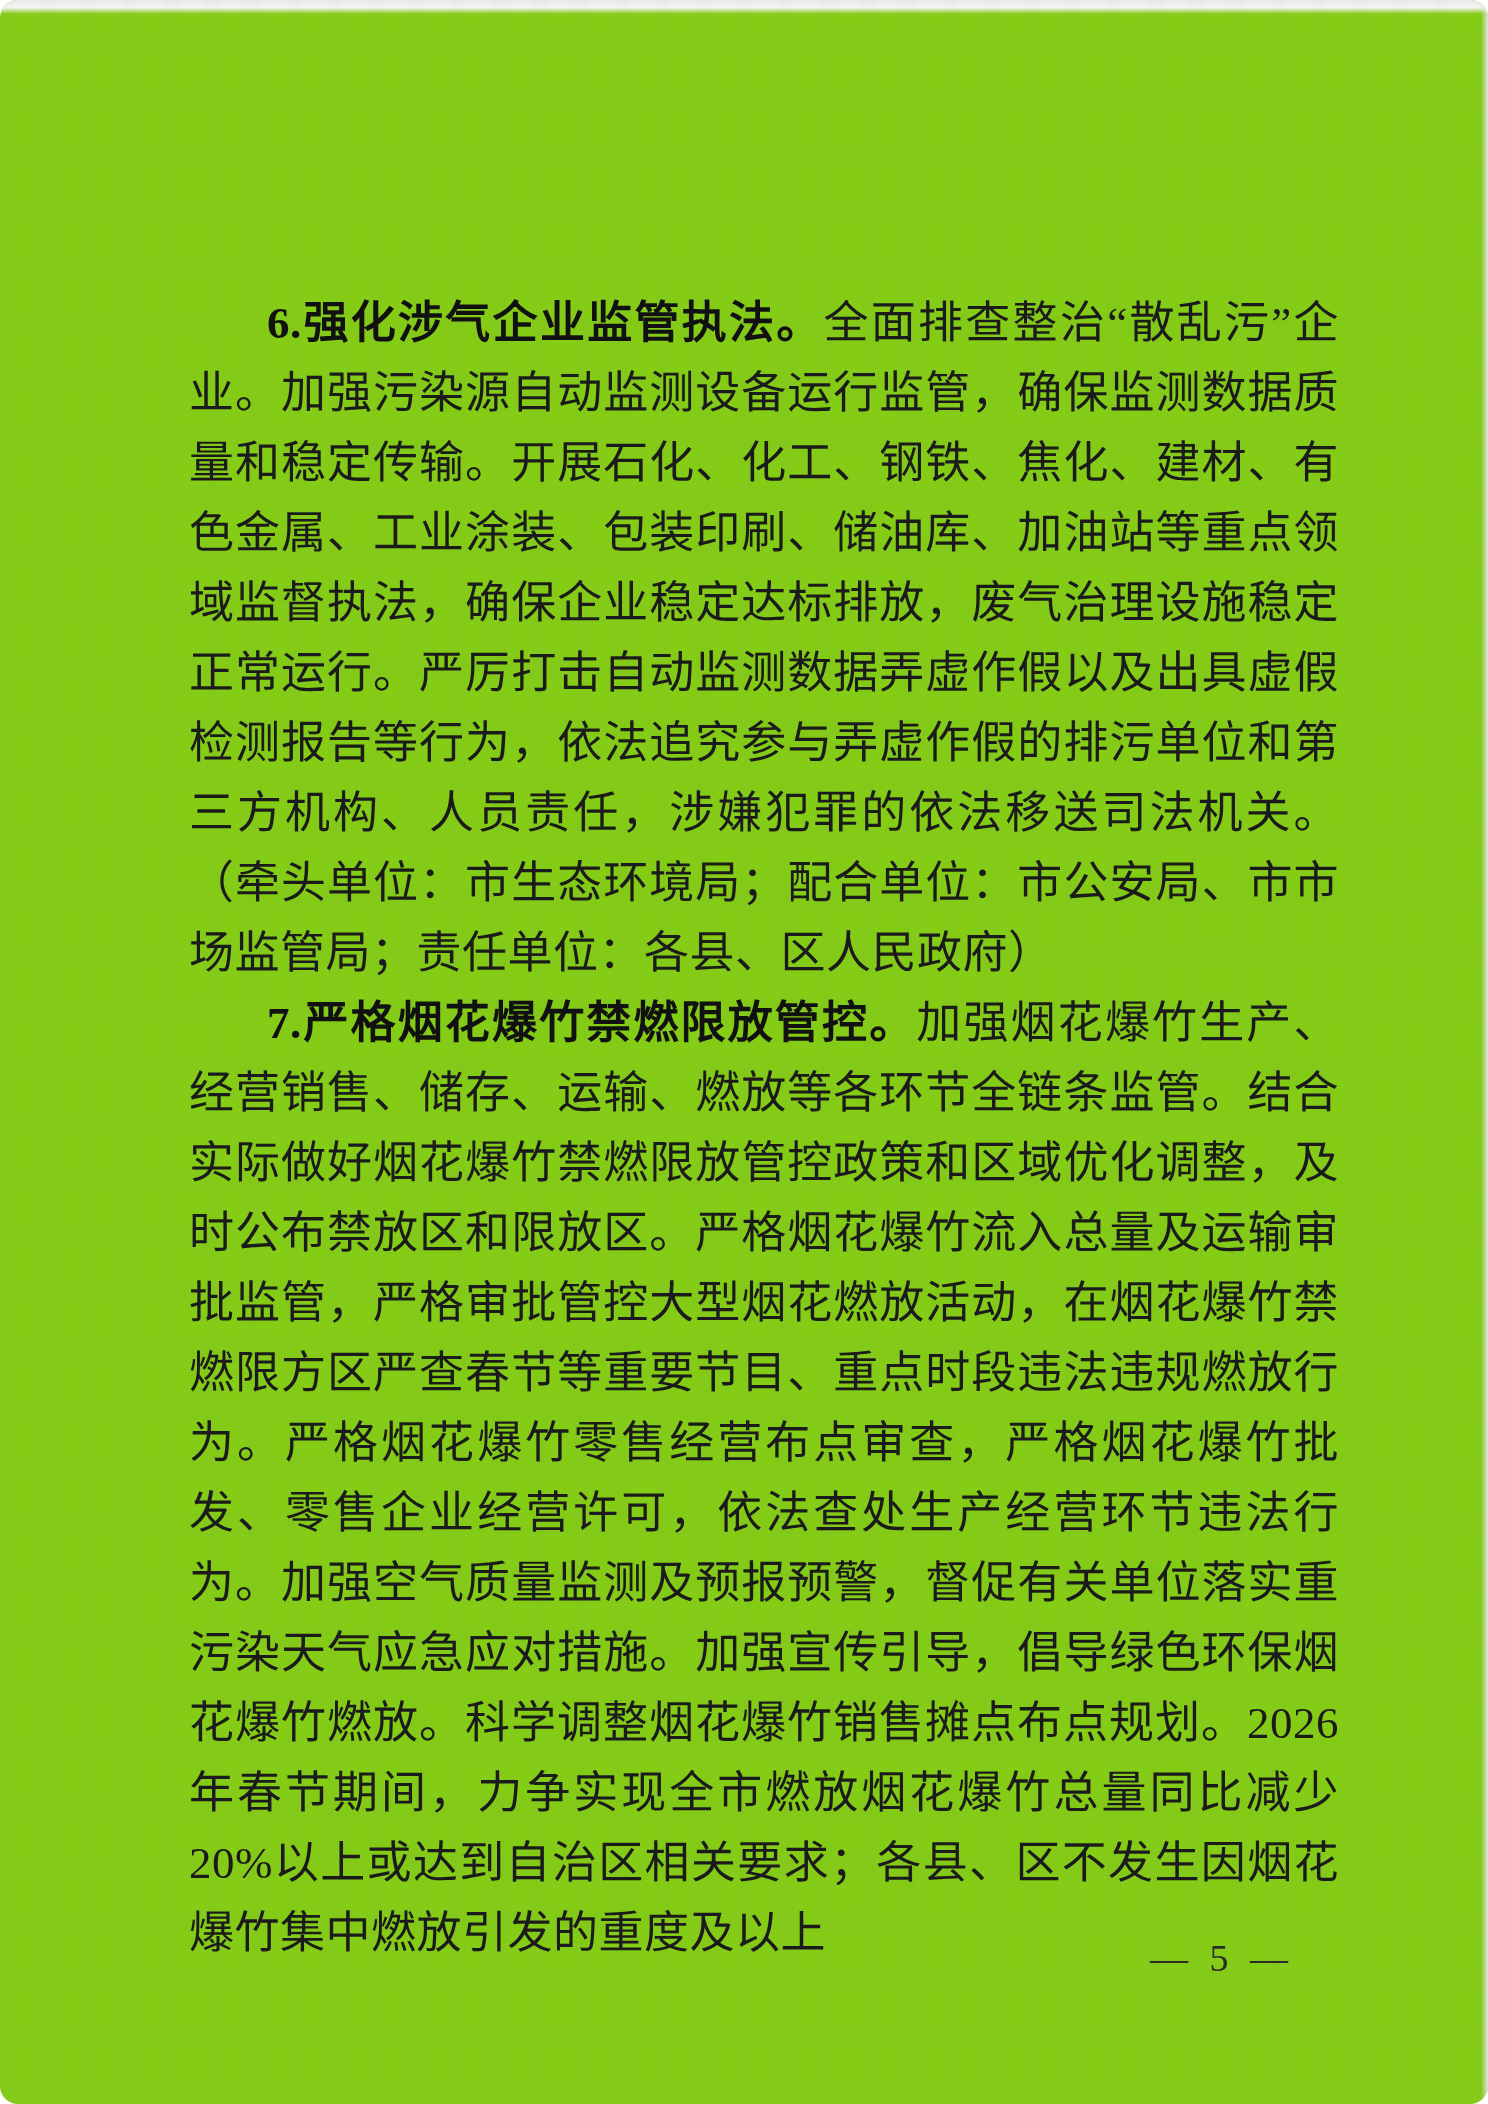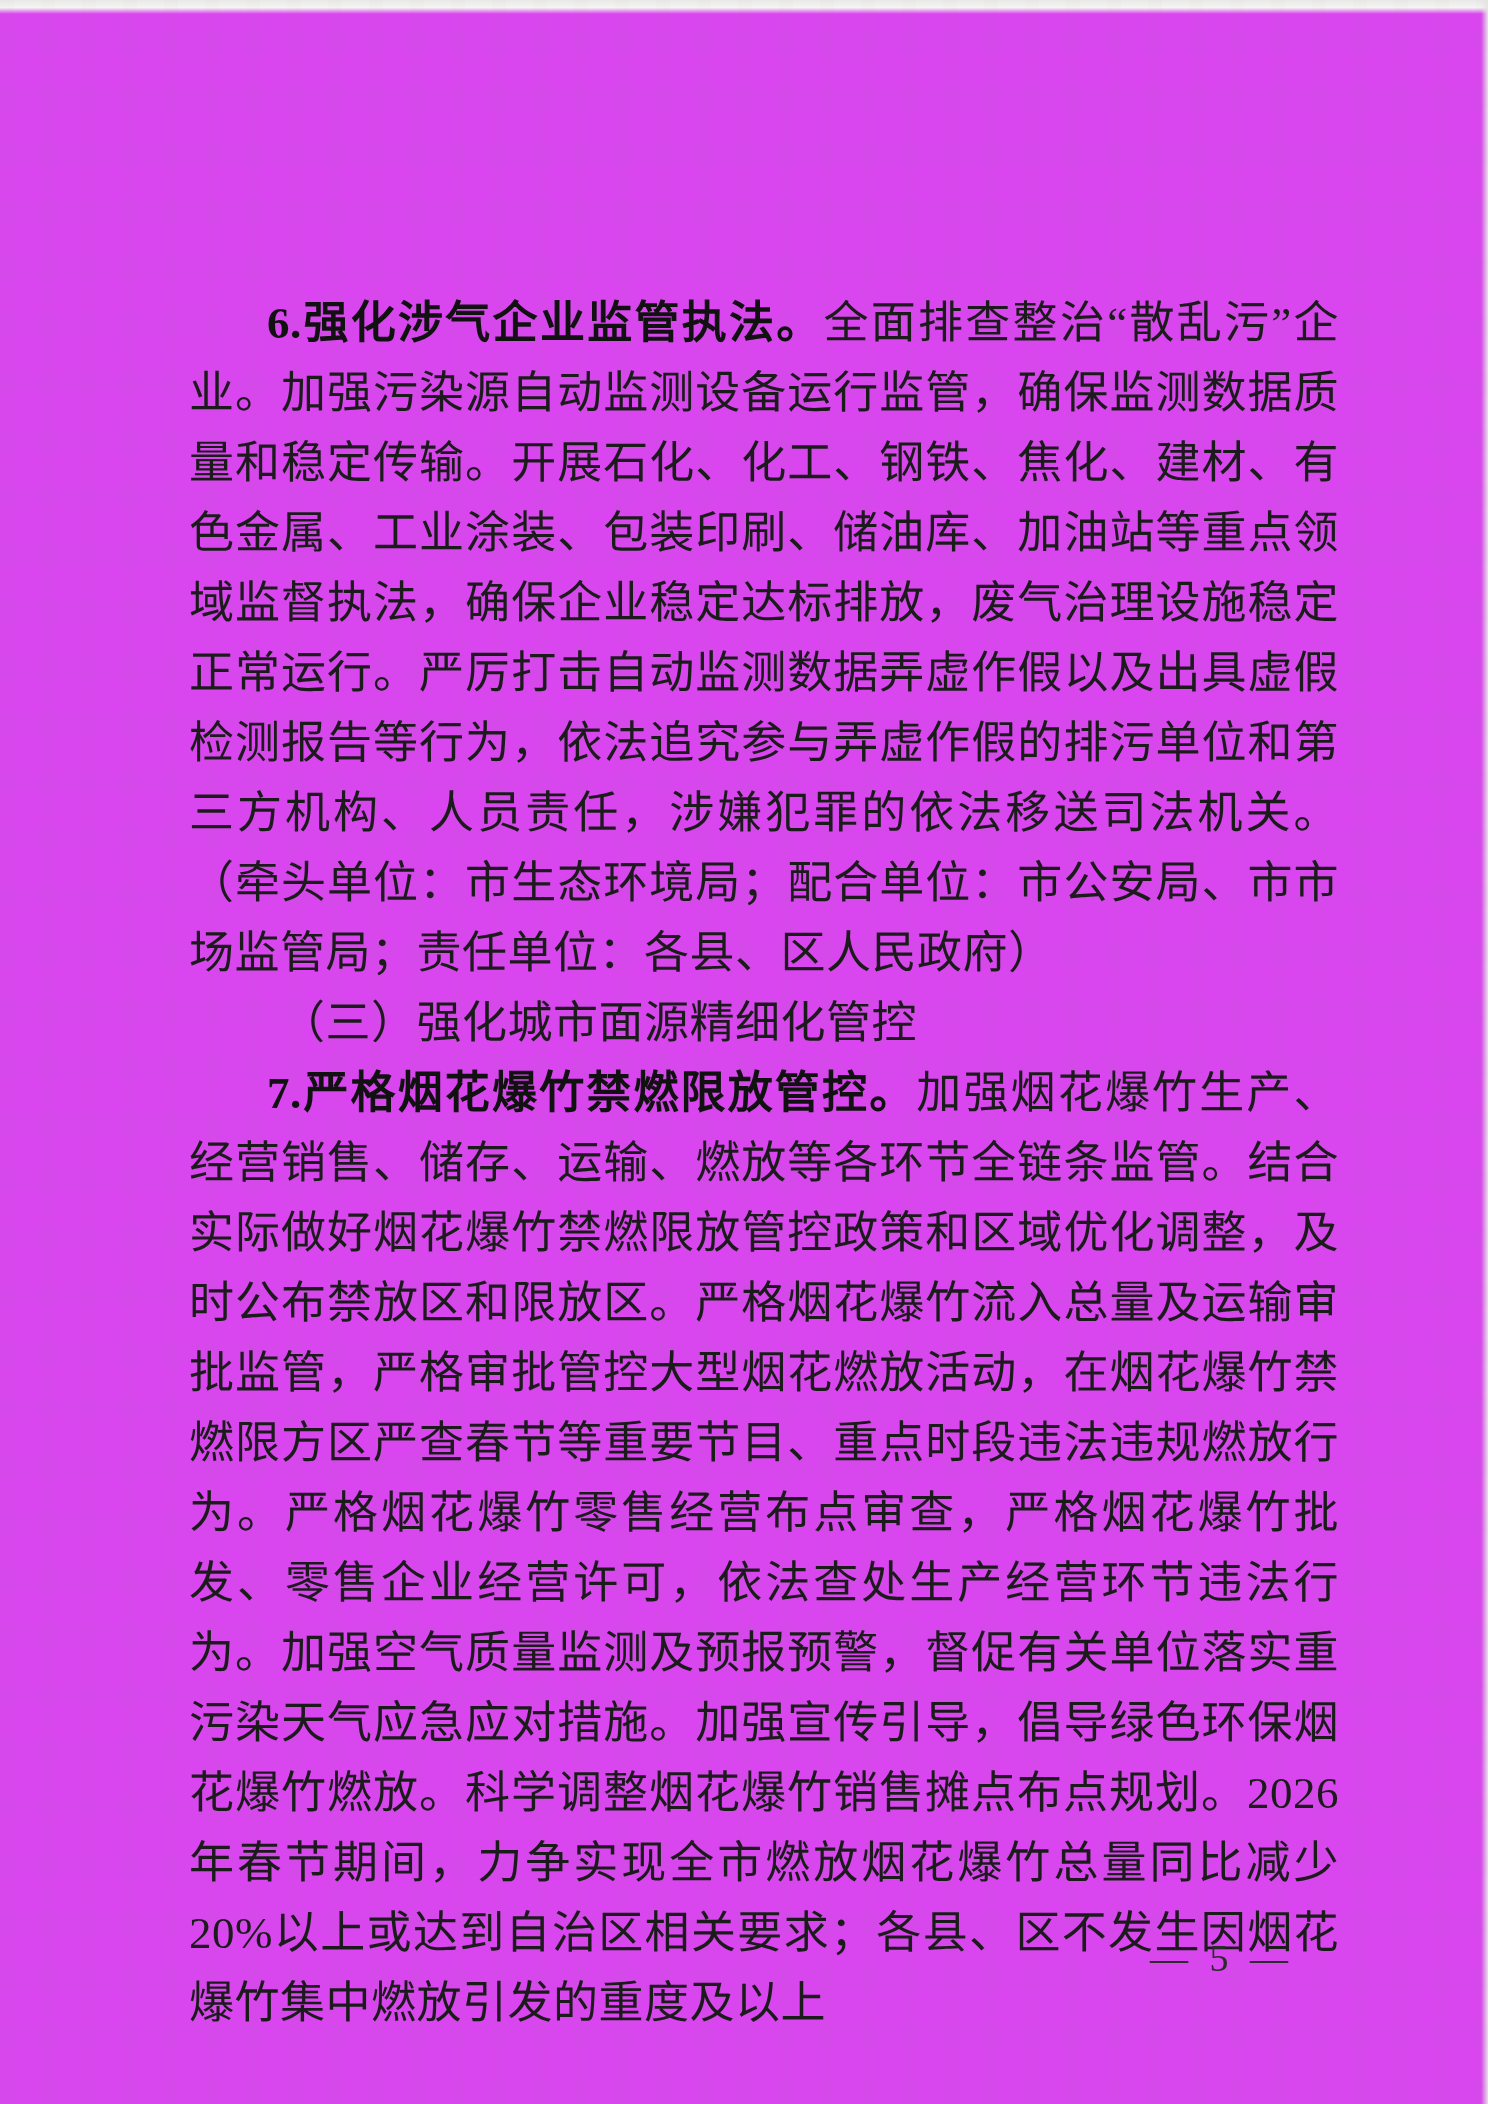--- a/index.html
+++ b/index.html
@@ -9,22 +9,23 @@
   body {
     width: 1488px;
     height: 2104px;
     background: #ffffff;
     font-family: "Liberation Serif", "DejaVu Serif", serif;
   }
   .page {
     position: relative;
     width: 1488px;
     height: 2104px;
-    background: #d946ef;
+    background: #84cc16;
     overflow: hidden;
+    border-radius: 18px;
   }
   
   .scan-noise {
     position: absolute;
     inset: 0;
     background:
       repeating-linear-gradient(90deg,
         rgba(120,120,118,0.02) 0px, rgba(120,120,118,0.02) 14px,
         rgba(255,255,255,0) 14px, rgba(255,255,255,0) 41px),
       repeating-linear-gradient(0deg,
@@ -87,21 +88,20 @@
 <div class="page">
 
   <div class="scan-top-edge"></div>
   <div class="scan-right-edge"></div>
   <div class="scan-noise"></div>
 
   <main class="content">
 
     <p class="para item"><span class="lead">6.强化涉气企业监管执法。</span><span>全面排查整治“散乱污”企业。加强污染源自动监测设备运行监管，确保监测数据质量和稳定传输。开展石化、化工、钢铁、焦化、建材、有色金属、工业涂装、包装印刷、储油库、加油站等重点领域监督执法，确保企业稳定达标排放，废气治理设施稳定正常运行。严厉打击自动监测数据弄虚作假以及出具虚假检测报告等行为，依法追究参与弄虚作假的排污单位和第三方机构、人员责任，涉嫌犯罪的依法移送司法机关。（牵头单位：市生态环境局；配合单位：市公安局、市市场监管局；责任单位：各县、区人民政府）</span></p>
 
-    <p class="para section"><span>（三）强化城市面源精细化管控</span></p>
 
     <p class="para item"><span class="lead">7.严格烟花爆竹禁燃限放管控。</span><span>加强烟花爆竹生产、经营销售、储存、运输、燃放等各环节全链条监管。结合实际做好烟花爆竹禁燃限放管控政策和区域优化调整，及时公布禁放区和限放区。严格烟花爆竹流入总量及运输审批监管，严格审批管控大型烟花燃放活动，在烟花爆竹禁燃限方区严查春节等重要节目、重点时段违法违规燃放行为。严格烟花爆竹零售经营布点审查，严格烟花爆竹批发、零售企业经营许可，依法查处生产经营环节违法行为。加强空气质量监测及预报预警，督促有关单位落实重污染天气应急应对措施。加强宣传引导，倡导绿色环保烟花爆竹燃放。科学调整烟花爆竹销售摊点布点规划。2026 年春节期间，力争实现全市燃放烟花爆竹总量同比减少 20%以上或达到自治区相关要求；各县、区不发生因烟花爆竹集中燃放引发的重度及以上</span></p>
 
   </main>
 
   <div class="page-number">— 5 —</div>
 
 </div>
 
 </body></html>

